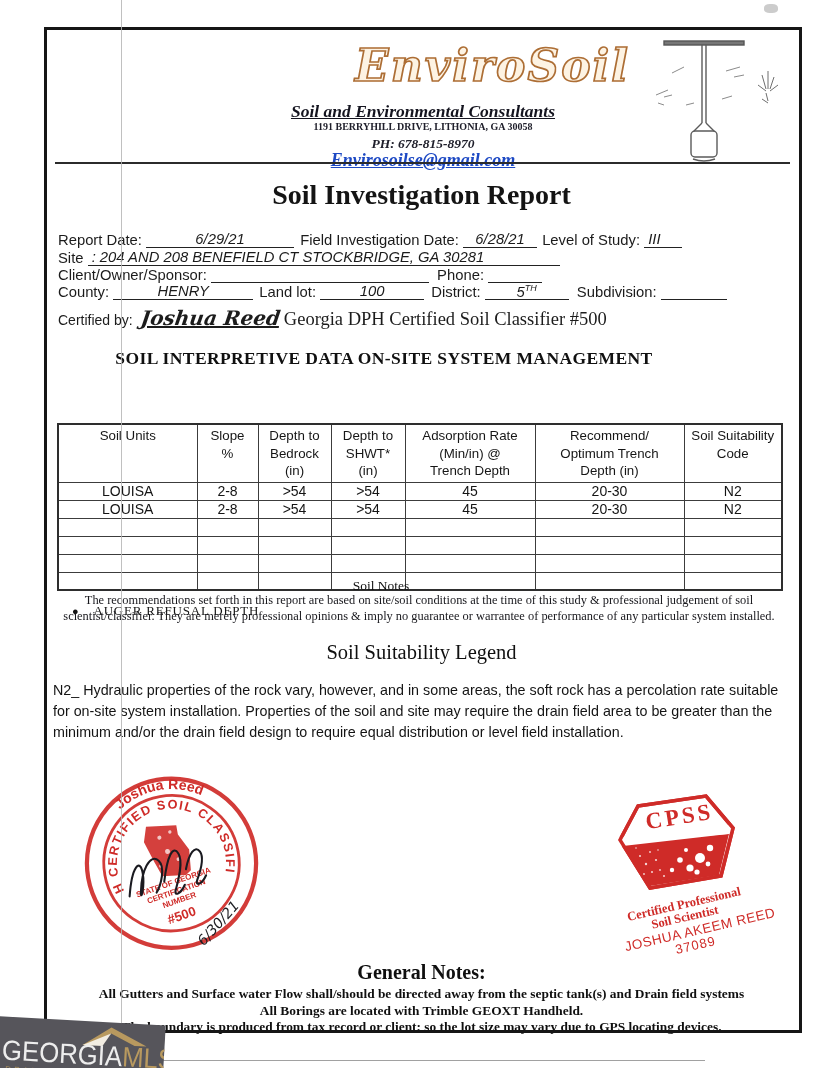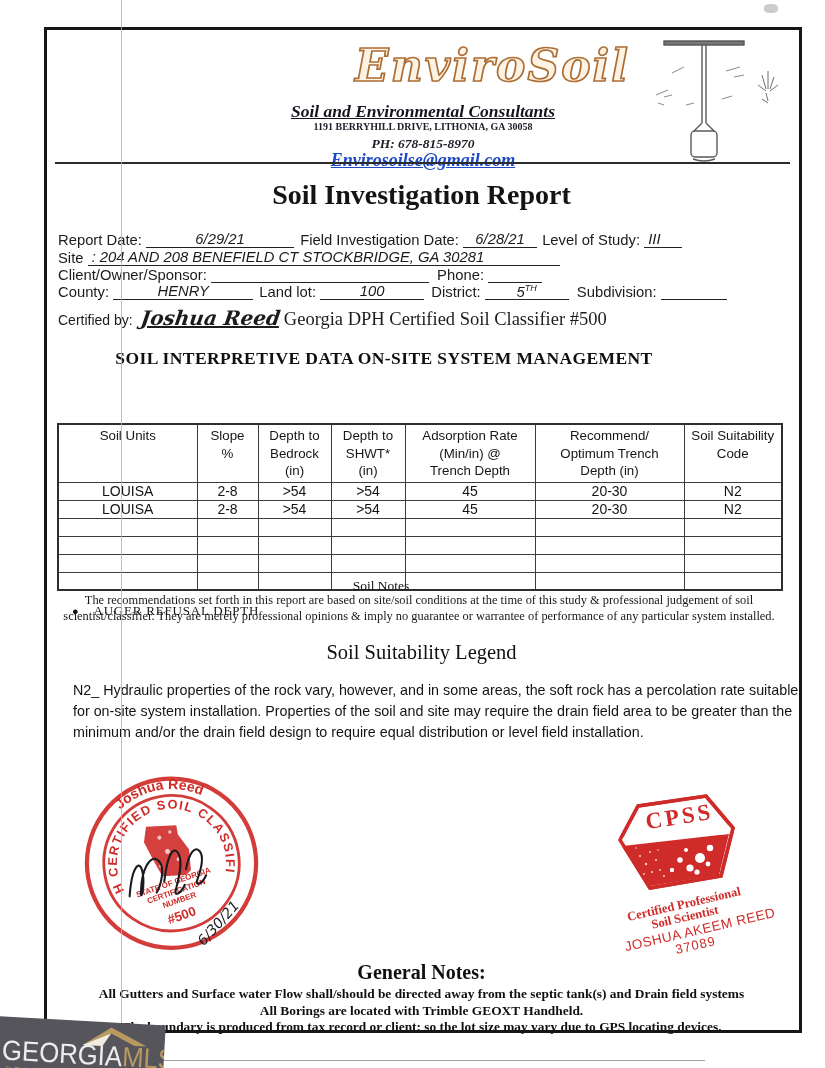--- a/index.html
+++ b/index.html
@@ -65,21 +65,21 @@
   
   #soil-notes-heading { left:44px; top:578px; width:674px; text-align:center;
      font-family:"Liberation Serif", serif; font-size:13.5px; color:#101010; }
   #soil-notes-body { left:58px; top:593px; width:722px; text-align:center;
      font-family:"Liberation Serif", serif; font-size:12.4px; line-height:1.25; color:#17171c; }
 
   
   #legend-heading { left:44px; top:641px; width:755px; text-align:center;
      font-family:"Liberation Serif", serif; font-size:20.5px; color:#101010; }
   #legend-body { left:53px; top:680px; width:730px;
-     font-size:14.3px; line-height:1.48; color:#141414;margin-left:20px; }
+     font-size:14.3px; line-height:1.48; color:#141414; }
 
   
   #classifier-stamp { left:78px; top:766px; transform:rotate(-10deg); }
   #cpss-stamp { left:600px; top:776px; }
 
   
   #general-notes-heading { left:44px; top:961px; width:755px; text-align:center;
      font-family:"Liberation Serif", serif; font-weight:bold; font-size:20px; color:#0f0f0f; }
   .gnote { left:44px; width:755px; text-align:center; font-family:"Liberation Serif", serif;
      font-weight:bold; font-size:13.4px; color:#101010; }

